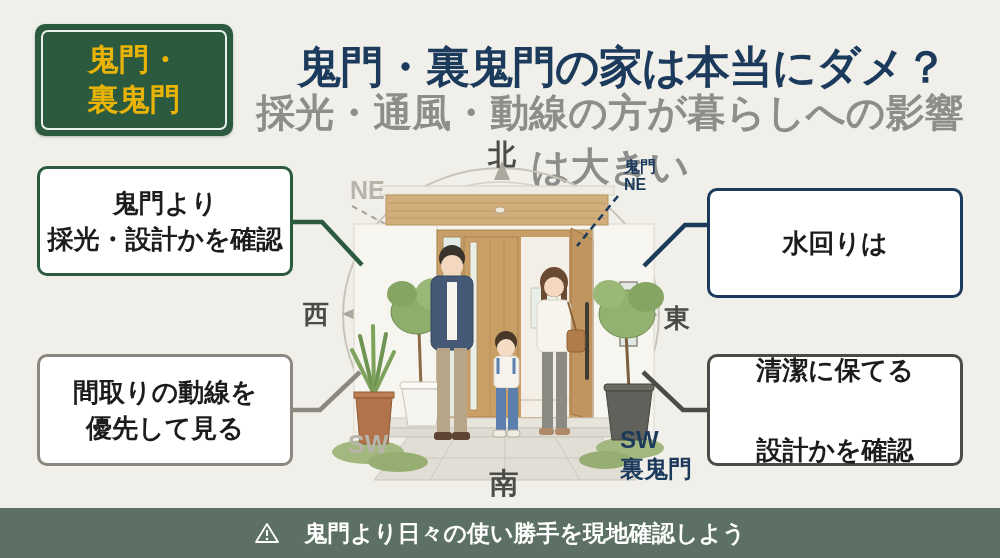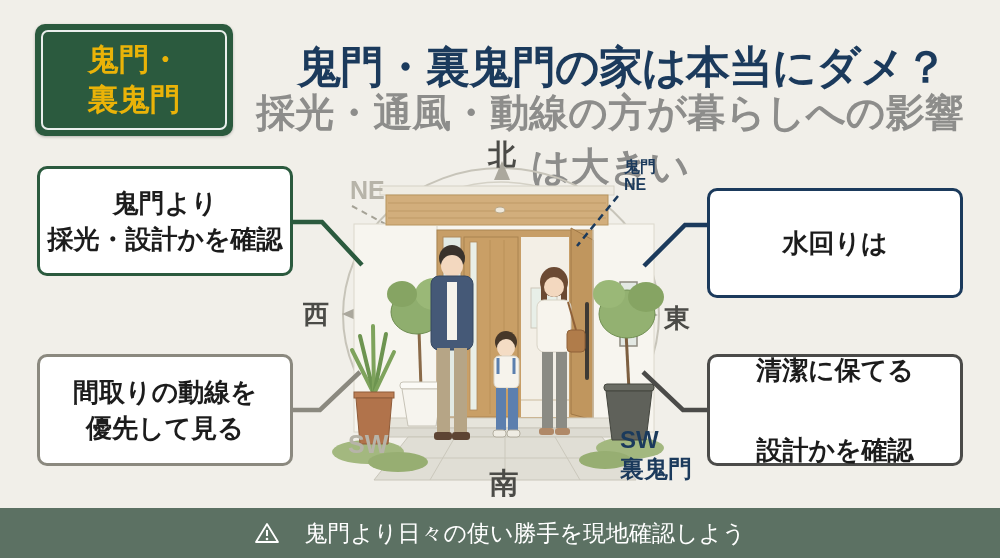--- a/index.html
+++ b/index.html
@@ -55,21 +55,21 @@
   }
   .callout.tl{ left:37px;  top:166px; height:104px; border:3px solid var(--green,#2b5a3e); }
   .callout.tr{ left:707px; top:176px; height:104px; border:3px solid var(--navy,#1b3a5c);margin-top:12px; }
   .callout.bl{ left:37px;  top:354px; height:106px; border:3px solid var(--gray-border,#8b897f); }
   .callout.br{ left:707px; top:354px; height:106px; border:3px solid var(--dark-border,#4b4b49);gap:44px; }
   
   .footer{
     position:absolute; left:0; top:508px; width:1000px; height:50px;
     background:var(--footer-bg,#5c7163); color:#fff;
     display:flex; align-items:center; justify-content:center; gap:24px;
-    font-size:23px; font-weight:normal;
+    font-size:23px; font-weight:bold;
   }
   .warn{ display:flex; align-items:center; }
 </style>
 </head>
 <body>
 
 <div class="canvas">
 
   <div class="badge">
     <div class="badge-inner">

